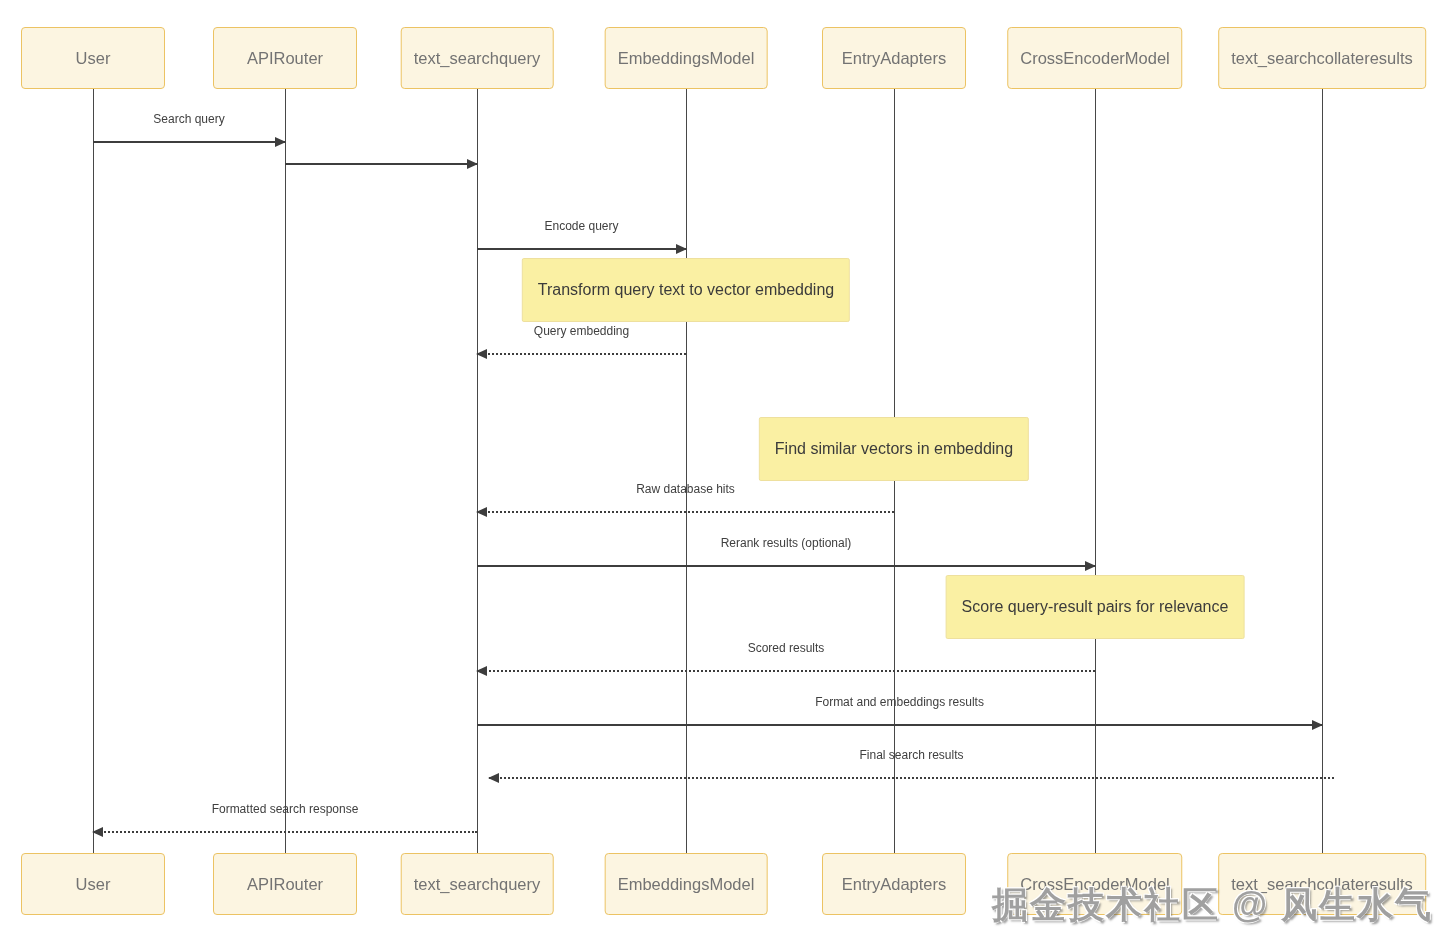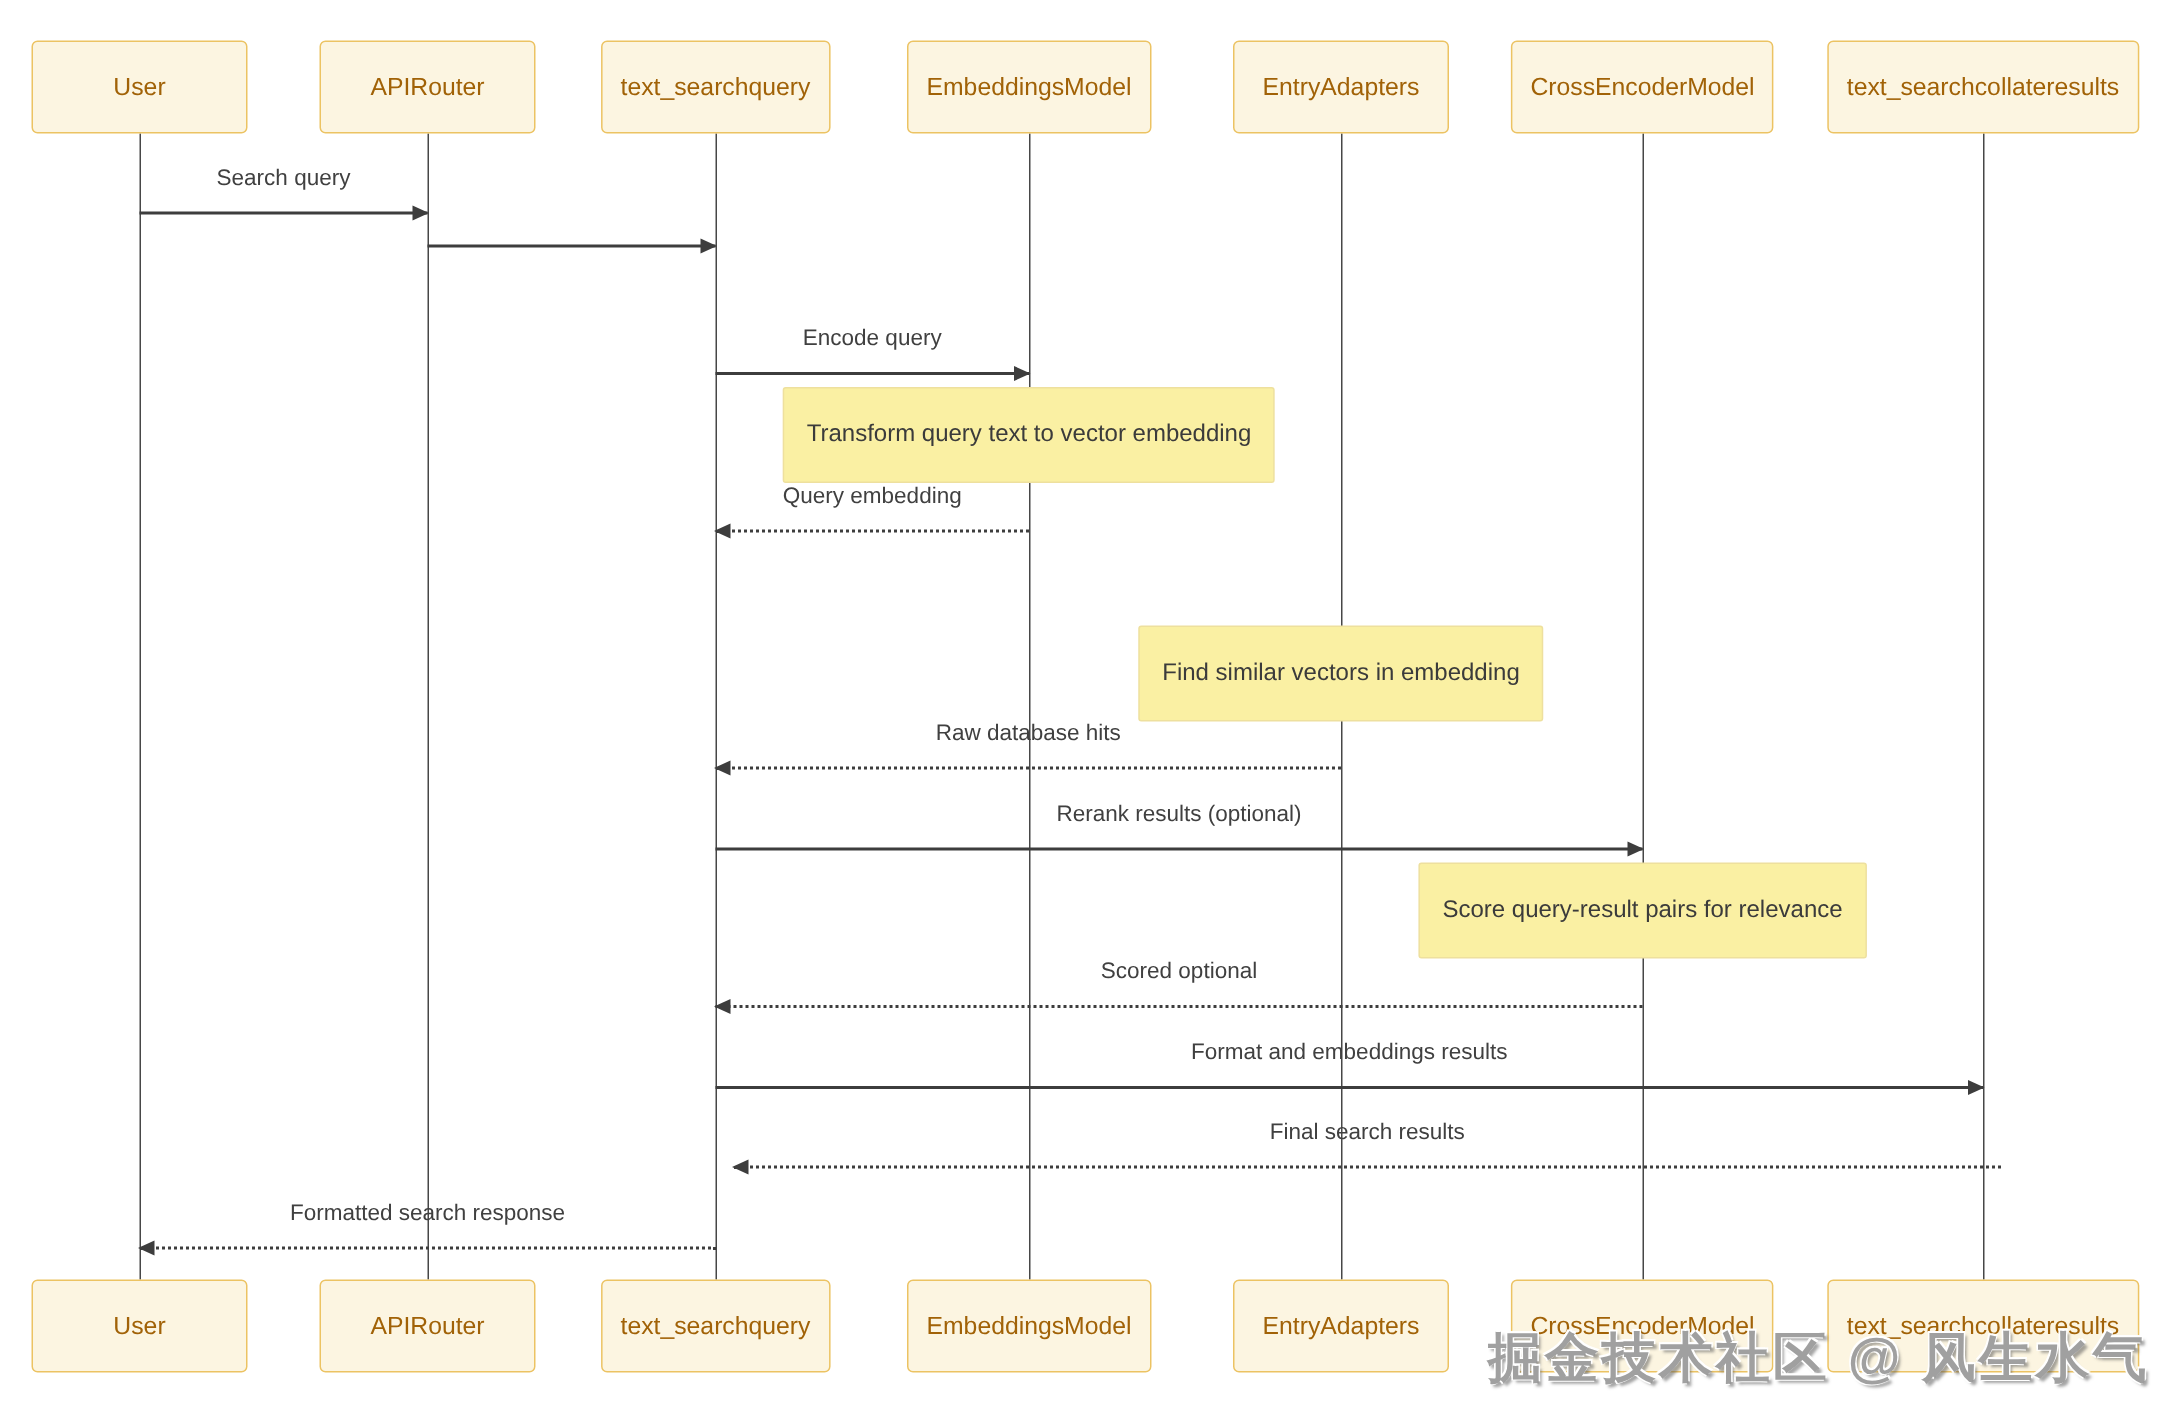--- a/index.html
+++ b/index.html
@@ -31,30 +31,30 @@
     min-width: 144px;
     padding: 0 12px;
     background: #fcf5e1;
     border: 1px solid #ecc363;
     border-radius: 4px;
     display: flex;
     align-items: center;
     justify-content: center;
     white-space: nowrap;
     font-size: 16.5px;
-    color: #a16207;
+    color: #737373;
   }
   .actor.top { top: 27px; }
   .actor.bottom { top: 853px; }
 
   
   .msg { position: absolute; }
   .msg-label {
     text-align: center;
-    font-size: 15px;
+    font-size: 12px;
     line-height: 32px;
     color: #404040;
     white-space: nowrap;
   }
   .msg-line {
     margin-top: 6px;
     height: 0;
     border-top: 2px solid #3d3d3d;
     position: relative;
   }
@@ -169,21 +169,21 @@
   </div>
 
   <div class="msg to-right solid" style="left:477px;top:527px;width:618px">
     <div class="msg-label">Rerank results (optional)</div>
     <div class="msg-line"></div>
   </div>
 
   <div class="note" style="left:1095px;top:575px">Score query-result pairs for relevance</div>
 
   <div class="msg to-left dashed" style="left:477px;top:632px;width:618px">
-    <div class="msg-label">Scored optional</div>
+    <div class="msg-label">Scored results</div>
     <div class="msg-line"></div>
   </div>
 
   <div class="msg to-right solid" style="left:477px;top:686px;width:845px">
     <div class="msg-label">Format and embeddings results</div>
     <div class="msg-line"></div>
   </div>
 
   <div class="msg to-left dashed" style="left:489px;top:739px;width:845px">
     <div class="msg-label">Final search results</div>

